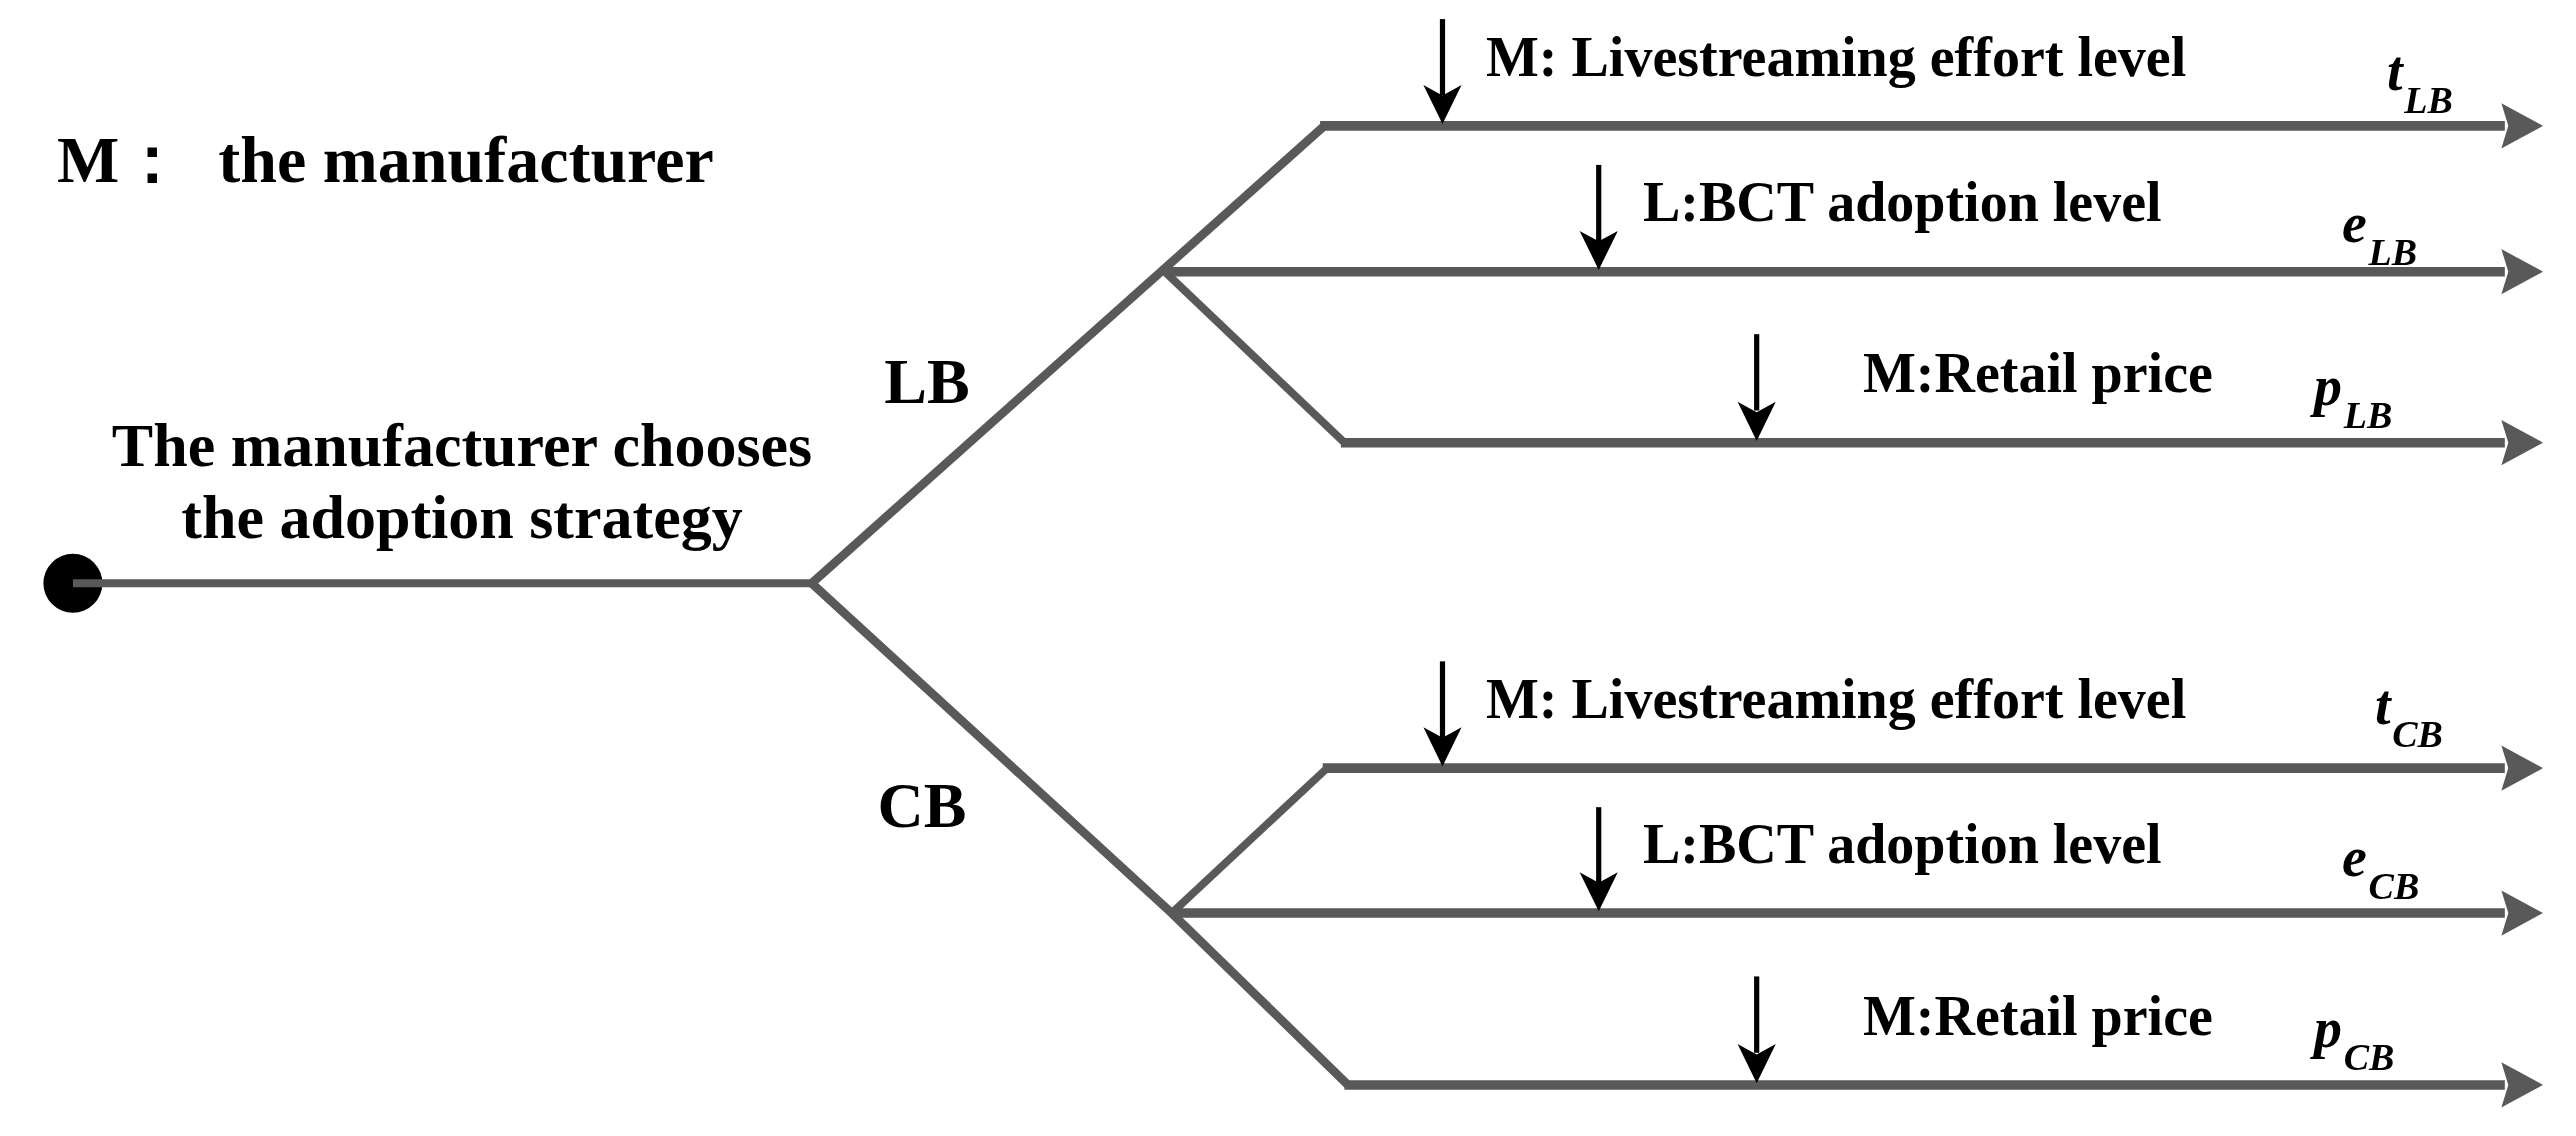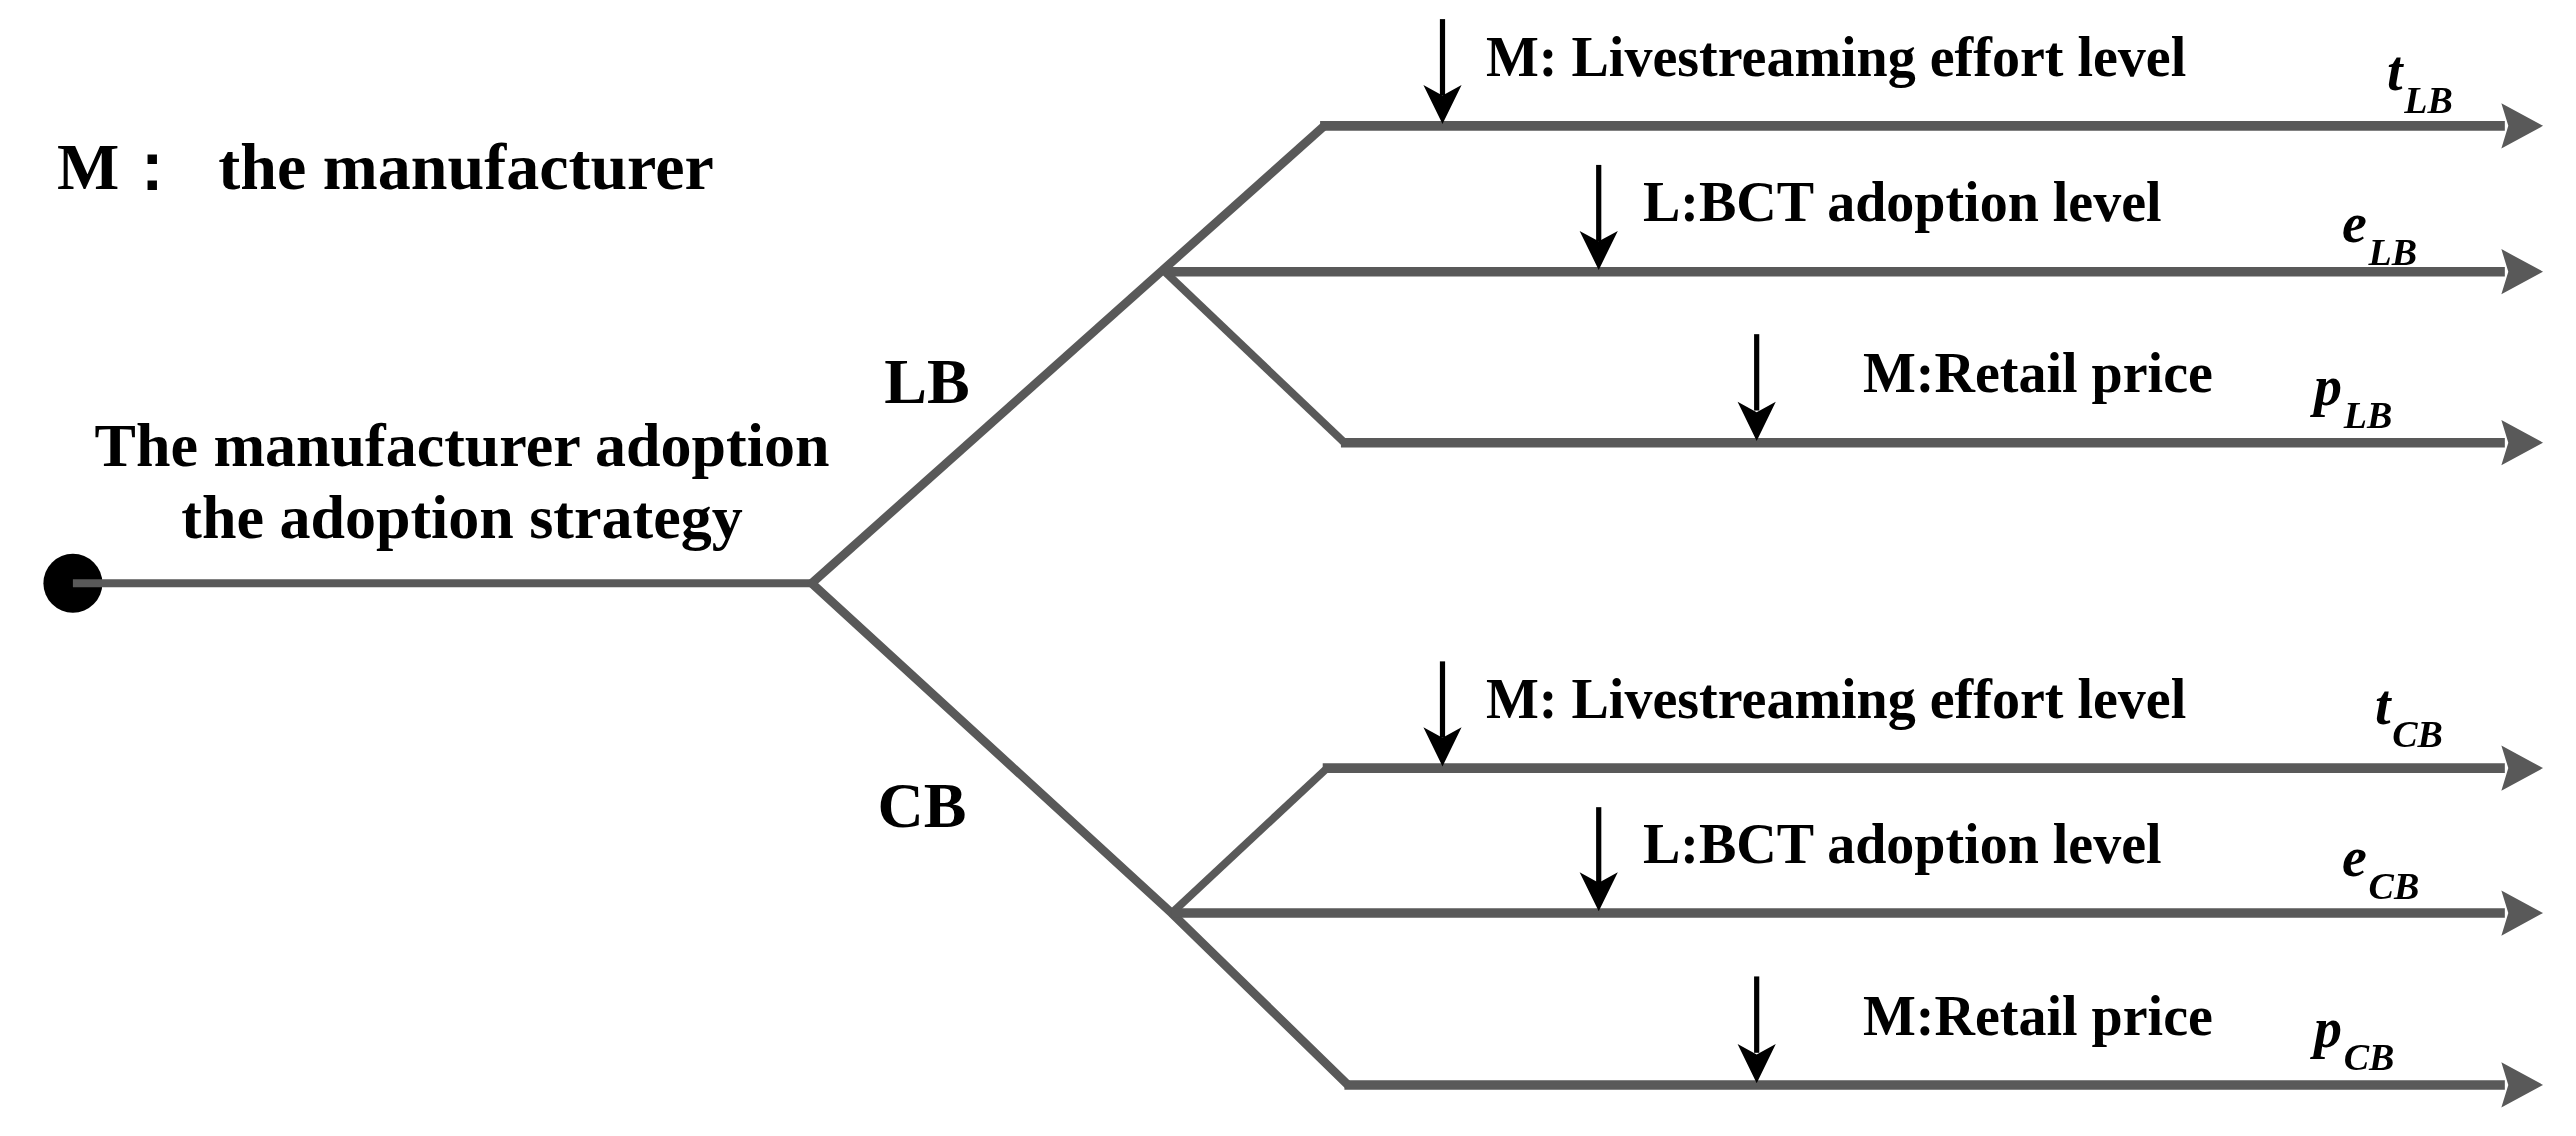--- a/index.html
+++ b/index.html
@@ -91,24 +91,24 @@
     <g>
       <line x1="1842" y1="930" x2="1842" y2="1018" stroke="#000" stroke-width="6"></line>
       <polygon class="black-fill" points="1842,1050 1820,1005 1842,1017 1864,1005"></polygon>
     </g>
     <g>
       <line x1="2024" y1="1125" x2="2024" y2="1213" stroke="#000" stroke-width="6"></line>
       <polygon class="black-fill" points="2024,1248 2002,1203 2024,1215 2046,1203"></polygon>
     </g>
   </svg>
 
-  <div class="txt legend-line" style="left:57px;top:134px;">M：  the manufacturer</div>
+  <div class="txt legend-line" style="left:57px;top:127px;">M：  the manufacturer</div>
 
   <div class="caption-box" style="top:414px;">
-    <div class="txt caption-line" style="position:static;">The manufacturer adoption</div>
+    <div class="txt caption-line" style="position:static;">The manufacturer chooses</div>
     <div class="txt caption-line" style="position:static;margin-top:10.4px;">the adoption strategy</div>
   </div>
 
   <div class="txt branch-label" style="left:875px;top:350px;">LB</div>
   <div class="txt branch-label" style="left:870px;top:774px;">CB</div>
 
   <div class="txt stage-label" style="left:1486px;top:29px;">M: Livestreaming effort level</div>
   <div class="txt var" style="left:2375px;top:43px;margin-left:12px;"><span>t</span><span class="vsub">LB</span></div>
 
   <div class="txt stage-label" style="left:1643px;top:174px;">L:BCT adoption level</div>

